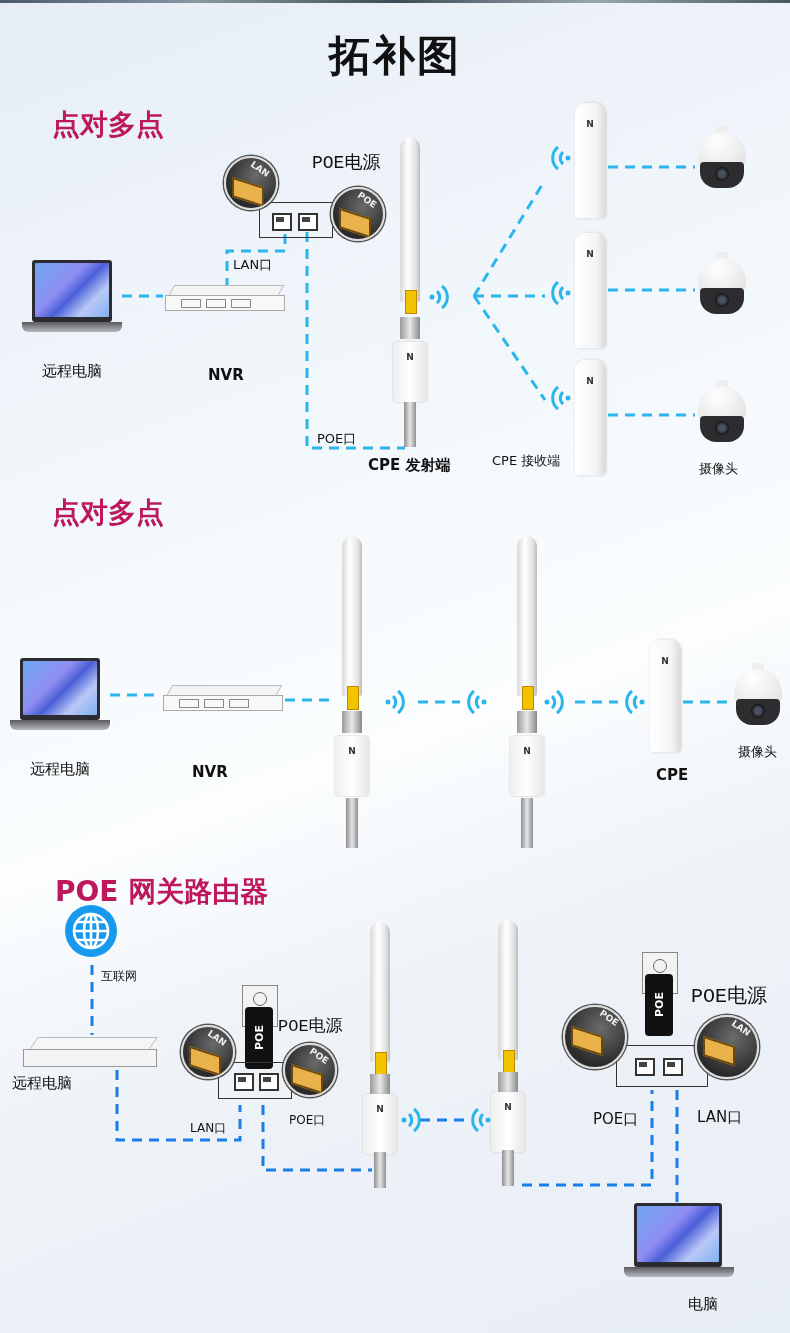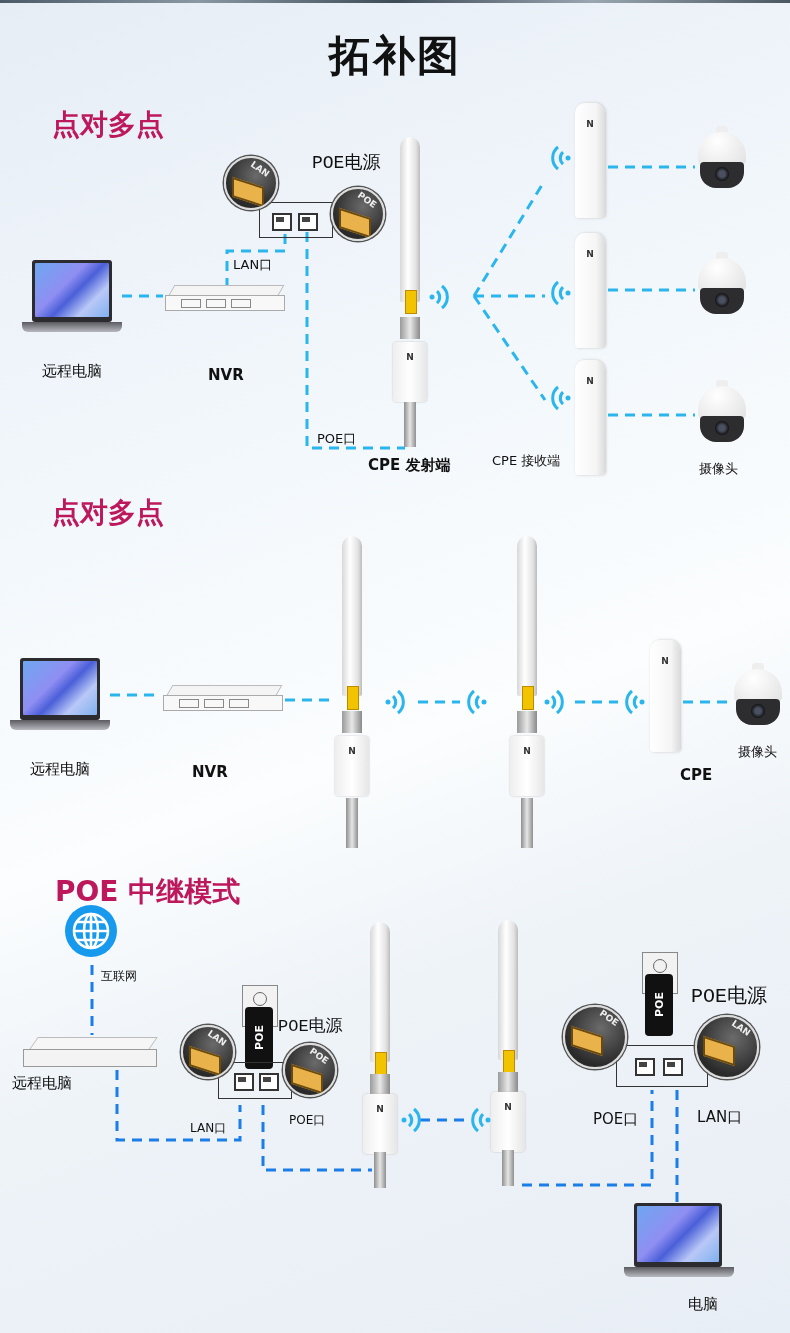--- a/index.html
+++ b/index.html
@@ -254,32 +254,32 @@
     </svg></div>
 <div class="wifi" style="left:620px;top:687px;transform:scaleX(-1);"><svg viewBox="0 0 26 30">
       <circle cx="4" cy="15" r="2.5" fill="#2ab6ec"></circle>
       <path d="M9 9 A8 8 0 0 1 9 21" stroke="#2ab6ec" stroke-width="3" fill="none"></path>
       <path d="M14 4 A14 14 0 0 1 14 26" stroke="#2ab6ec" stroke-width="3" fill="none"></path>
     </svg></div>
 
 <div class="cpe" style="left:650px;top:640px;height:112px;">
     <b>N</b>
   </div>
-<div class="lbl b" style="left:656px;top:766px;margin-left:24px;">CPE</div>
+<div class="lbl b" style="left:656px;top:766px;">CPE</div>
 
 <div class="camera" style="left:732px;top:663px;">
     <div class="mount"></div>
     <div class="dome"></div>
     <div class="lens">
       <i></i>
     </div>
   </div>
 <div class="lbl s" style="left:738px;top:743px;">摄像头</div>
 
-<div class="section" style="left:55px;top:873px;">POE 中继模式</div>
+<div class="section" style="left:55px;top:873px;">POE 网关路由器</div>
 
 <div class="globe" style="left:65px;top:905px;">
   <svg viewBox="0 0 52 52">
       <g stroke="#fff" stroke-width="2.6" fill="none">
         <circle cx="26" cy="26" r="17"></circle>
         <ellipse cx="26" cy="26" rx="7" ry="17"></ellipse>
         <line x1="26" y1="9" x2="26" y2="43"></line>
         <line x1="9" y1="26" x2="43" y2="26"></line>
         <path d="M12 17 H40 M12 35 H40"></path>
       </g>

